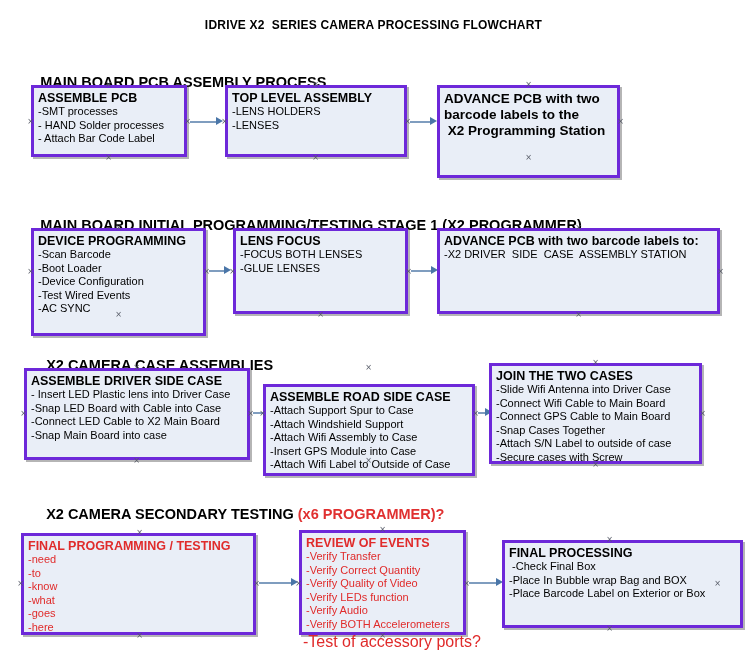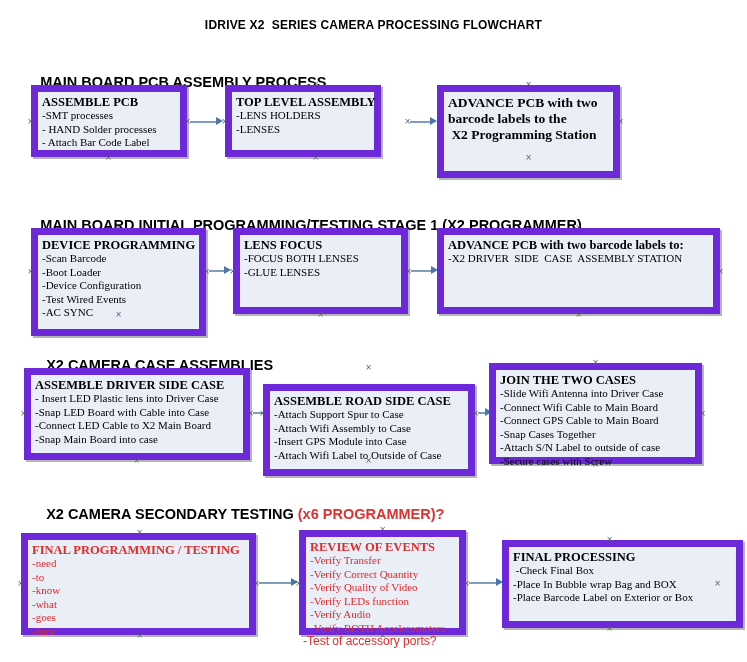--- a/index.html
+++ b/index.html
@@ -36,24 +36,23 @@
     font-weight: bold;
     white-space: pre;
   }
   .section-title .accent {
     color: #e03030;
   }
   
   .node {
     position: absolute;
     background: #e9eef7;
-    border: 7px solid #6d28d9;
+    border: 3px solid #6d28d9;
     box-sizing: border-box;
     box-shadow: 2px 2px 0 rgba(120,120,120,0.55);
-    font-family: Liberation Serif, serif;
   }
   .node .node-title {
     font-size: 12.5px;
     font-weight: bold;
     line-height: 14px;
     white-space: pre;
   }
   .node .node-line {
     font-size: 11px;
     line-height: 13.5px;
@@ -65,21 +64,21 @@
     top: 3px;
     right: 2px;
   }
   .node.red .node-title,
   .node.red .node-line {
     color: #e02b2b;
   }
   .node.bigtitle .node-title { font-size: 13.5px; line-height: 16px; }
   .overflow-line {
     position: absolute;
-    font-size: 12px;
+    font-size: 16px;
     line-height: 13.5px;
     white-space: pre;
     color: #e02b2b;
   }
 
   
   .conn {
     position: absolute;
     height: 2px;
     background: #7f9dbf;
@@ -126,21 +125,21 @@
     </div>
   </div>
   <div class="handle" style="left:105px; top:81px;"></div>
   <div class="handle" style="left:105px; top:154px;"></div>
   <div class="handle" style="left:27px; top:118px;"></div>
   <div class="handle" style="left:184px; top:118px;"></div>
 
   <div class="conn" style="left:190px; top:121px; width:28px;"></div>
   <div class="conn-head" style="left:216px; top:117px;"></div>
 
-  <div class="node" style="left:225px; top:85px; width:156px; height:72px;">
+  <div class="node" style="left:225px; top:85px; width:182px; height:72px;">
     <div class="node-body">
       <div class="node-title">TOP LEVEL ASSEMBLY</div>
       <div class="node-line">-LENS HOLDERS</div>
       <div class="node-line">-LENSES</div>
     </div>
   </div>
   <div class="handle" style="left:312px; top:81px;"></div>
   <div class="handle" style="left:312px; top:154px;"></div>
   <div class="handle" style="left:221px; top:118px;"></div>
   <div class="handle" style="left:404px; top:118px;"></div>
@@ -224,20 +223,21 @@
   <div class="handle" style="left:20px; top:410px;"></div>
   <div class="handle" style="left:247px; top:410px;"></div>
 
   <div class="conn" style="left:253px; top:412px; width:14px;"></div>
   <div class="conn-head" style="left:265px; top:408px;"></div>
 
   <div class="node" style="left:263px; top:384px; width:212px; height:92px;">
     <div class="node-body">
       <div class="node-title">ASSEMBLE ROAD SIDE CASE</div>
       <div class="node-line">-Attach Support Spur to Case</div>
+      <div class="node-line">-Attach Windshield Support</div>
       <div class="node-line">-Attach Wifi Assembly to Case</div>
       <div class="node-line">-Insert GPS Module into Case</div>
       <div class="node-line">-Attach Wifi Label to Outside of Case</div>
     </div>
   </div>
   <div class="handle" style="left:365px; top:364px;"></div>
   <div class="handle" style="left:365px; top:457px;"></div>
   <div class="handle" style="left:259px; top:410px;"></div>
   <div class="handle" style="left:472px; top:410px;"></div>
 

